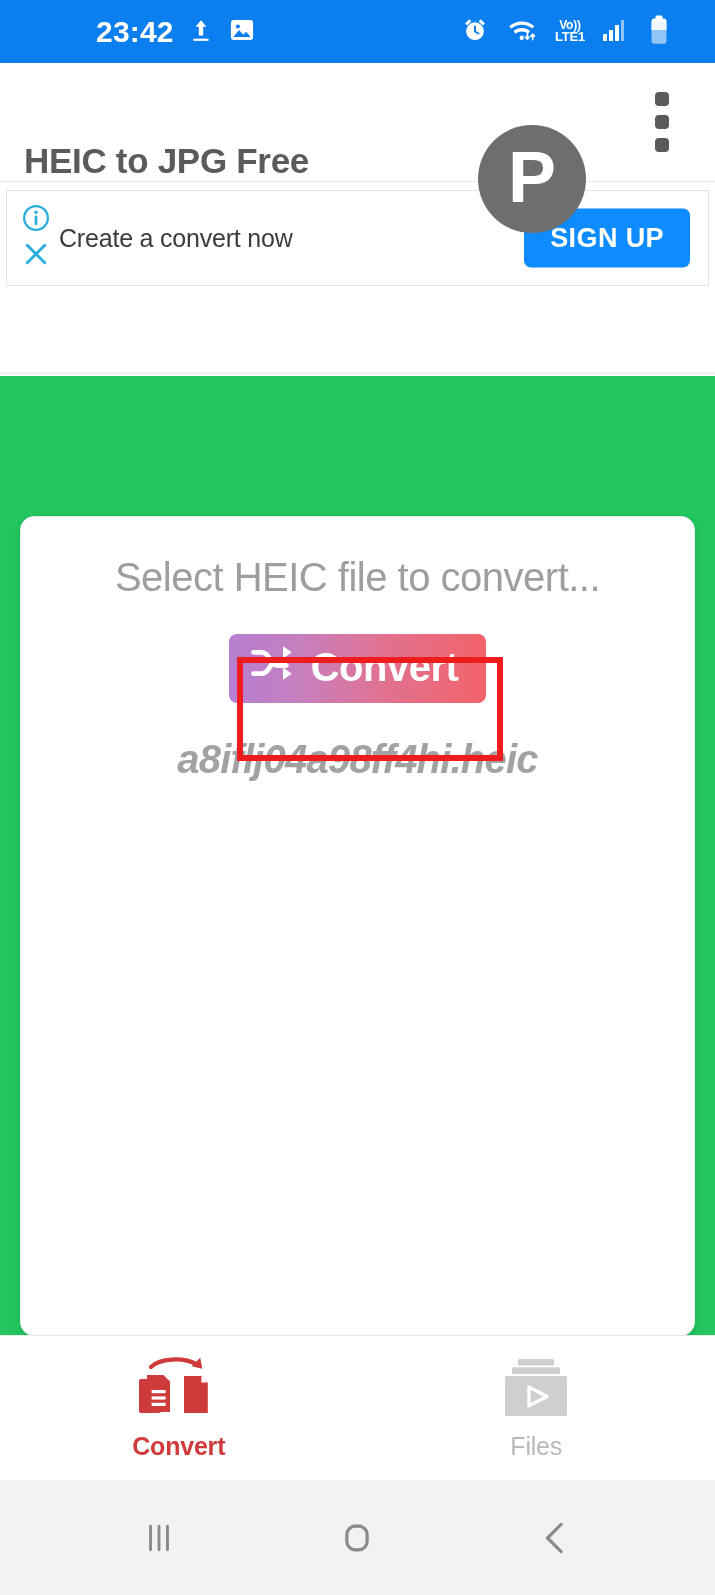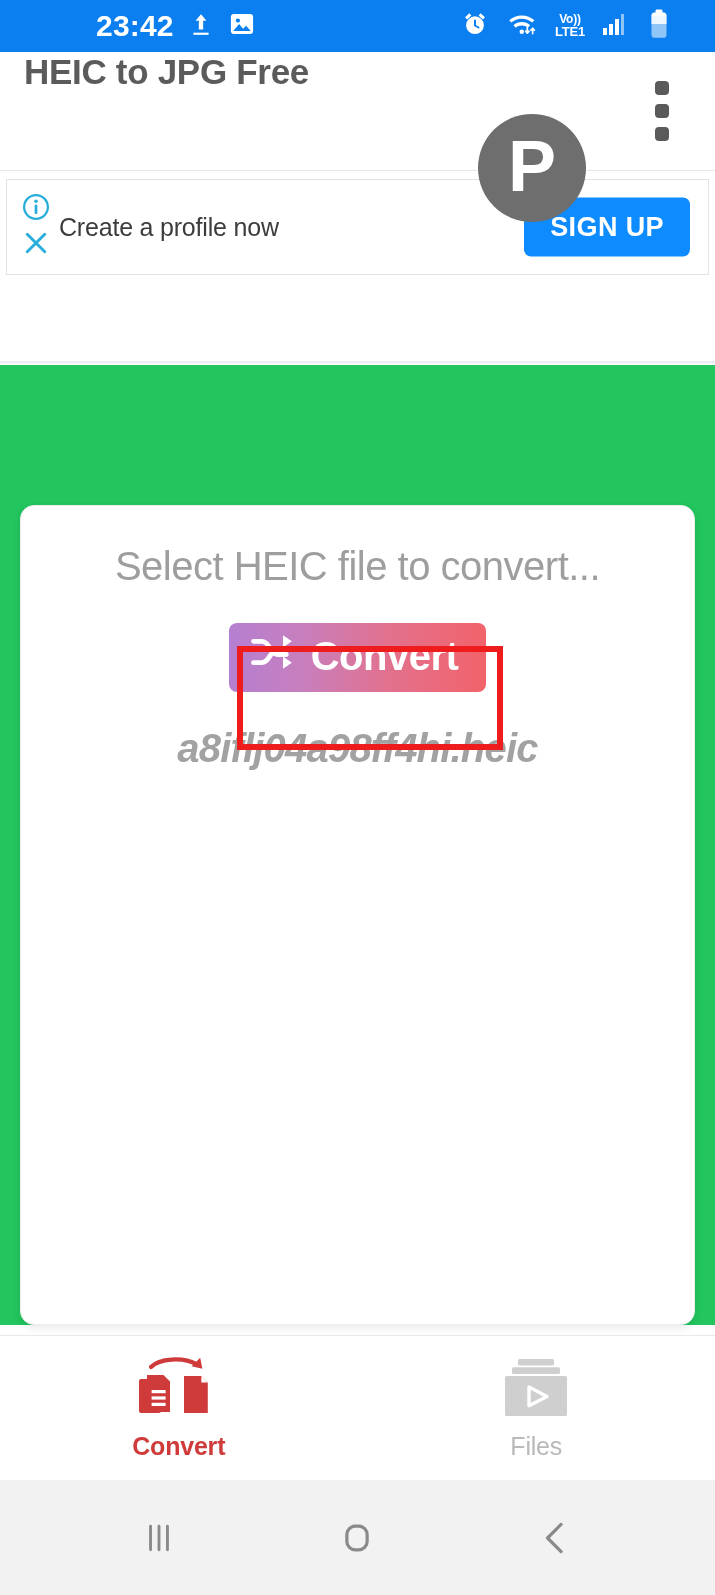--- a/index.html
+++ b/index.html
@@ -10,21 +10,21 @@
     width: 715px;
     height: 1595px;
     background: #ffffff;
     font-family: "Liberation Sans", sans-serif;
     overflow: hidden;
     position: relative;
   }
 
   
   .status-bar {
-    height: 52px;
+    height: 63px;
     background: #0B7FF0;
     display: flex;
     align-items: center;
     justify-content: space-between;
     padding: 0 18px 0 0;
     box-sizing: border-box;
     position: relative;
     z-index: 20;
   }
   .status-left {
@@ -55,21 +55,21 @@
     text-align: center;
     letter-spacing: -0.2px;
   }
   .volte-txt .top { font-size: 12px; display: block; }
 
   
   .app-bar {
     height: 118px;
     background: #ffffff;
     display: flex;
-    align-items: flex-start;
+    align-items: flex-end;
     position: relative;
     z-index: 10;
     border-bottom: 1px solid #e8e8e8;
   }
   .app-title {
     font-size: 35px;
     font-weight: bold;
     color: #5b5b5b;
     padding-left: 24px;
     letter-spacing: -0.3px;
@@ -374,21 +374,21 @@
             <circle cx="12" cy="7.3" r="1.4" fill="#29AEDB"></circle>
             <rect x="10.9" y="10" width="2.2" height="7.5" rx="1" fill="#29AEDB"></rect>
           </svg>
       </span>
       <span>
         <svg width="30" height="30" viewBox="0 0 24 24">
             <path d="M5 5l14 14M19 5L5 19" stroke="#29AEDB" stroke-width="2.3" stroke-linecap="round"></path>
           </svg>
       </span>
     </div>
-    <div class="ad-text">Create a profile now</div>
+    <div class="ad-text">Create a convert now</div>
     <button class="signup-btn">SIGN UP</button>
   </div>
 </div>
 <div class="ad-spacer"></div>
 <div class="ad-divider"></div>
 
 <div class="content">
   <div class="convert-card">
     <div class="select-hint">Select HEIC file to convert...</div>
     <div class="convert-wrap">

